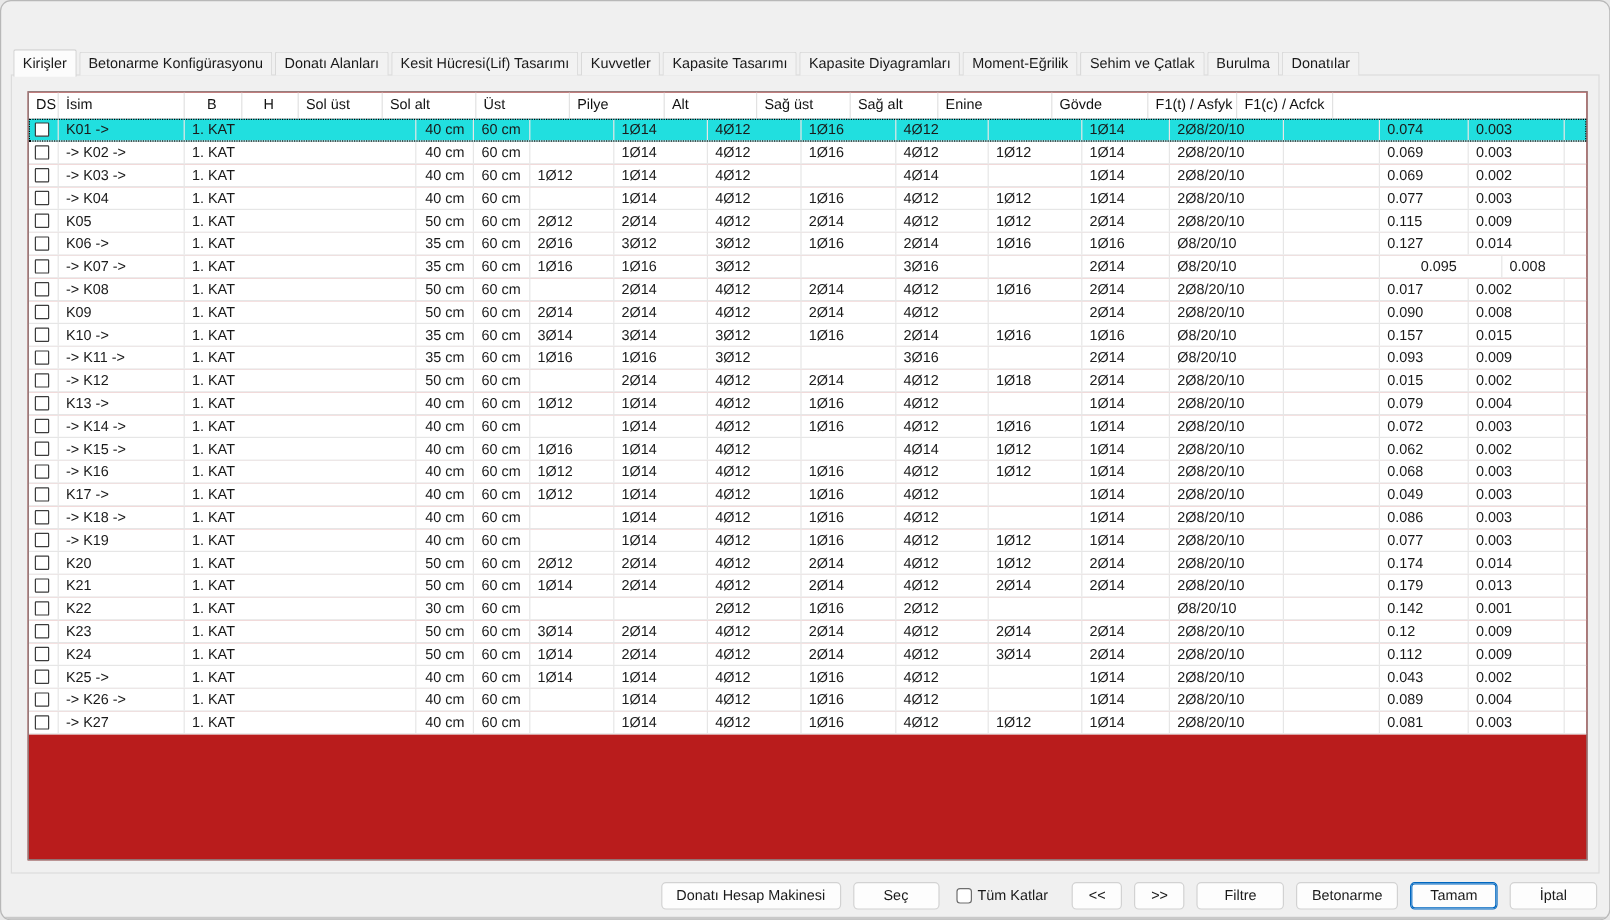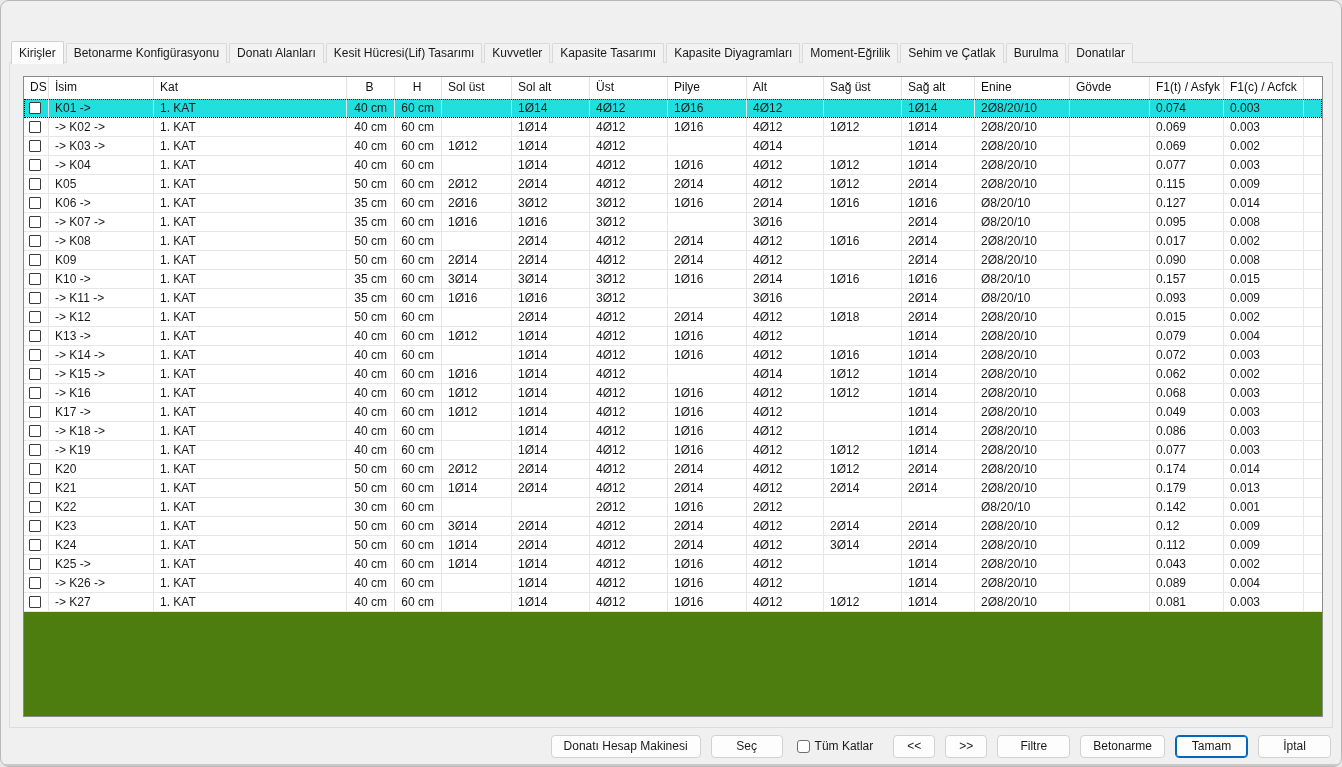--- a/index.html
+++ b/index.html
@@ -37,21 +37,21 @@
 
   
   .tabpage {
     position:absolute; left: 8px; right: 8px; top: 61px; height: 666px;
     background: #f0f0f0; border: 1px solid #dcdcdc; z-index: 1;
   }
 
   
   .listview {
     position: absolute; left: 13px; top: 13px; width: 1300px; height: 641px;
-    background: #4d7c0f; border: 1px solid #8a8a8a; overflow: hidden;
+    background: #b91c1c; border: 1px solid #8a8a8a; overflow: hidden;
   }
   .lv-header { display: flex; height: 22px; background: #fff; }
   .hcell {
     flex: none; padding: 3px 4px 0 6px; border-right: 1px solid #e2e2e2;
     white-space: nowrap; overflow: hidden; color: #111;
   }
   .lv-row { display: flex; height: 19px; border-bottom: 1px solid #e6e6e6; background:#fff; }
   .lv-row.selected { background: #21dfdf; outline: 1px dotted #000; outline-offset: -1px; position: relative; z-index: 2; }
   .cell {
     flex: none; padding: 2px 4px 0 6px; border-right: 1px solid #e6e6e6;
@@ -101,21 +101,20 @@
       <div class="tab">Sehim ve Çatlak</div>
       <div class="tab">Burulma</div>
       <div class="tab">Donatılar</div>
     </div>
 
   <div class="tabpage">
     <div class="listview">
       <div class="lv-header" id="lvheader">
           <div class="hcell" style="width: 25px;">DS</div>
           <div class="hcell" style="width: 105px;">İsim</div>
-          <div class="hcell" style="width: 193px;">Kat</div>
           <div class="hcell align-center" style="width: 48px;">B</div>
           <div class="hcell align-center" style="width: 47px;">H</div>
           <div class="hcell" style="width: 70px;">Sol üst</div>
           <div class="hcell" style="width: 78px;">Sol alt</div>
           <div class="hcell" style="width: 78px;">Üst</div>
           <div class="hcell" style="width: 79px;">Pilye</div>
           <div class="hcell" style="width: 77px;">Alt</div>
           <div class="hcell" style="width: 78px;">Sağ üst</div>
           <div class="hcell" style="width: 73px;">Sağ alt</div>
           <div class="hcell" style="width: 95px;">Enine</div>
@@ -261,21 +260,21 @@
             <div class="cell align-right" style="width: 47px;">60 cm</div>
             <div class="cell" style="width: 70px;">1Ø16</div>
             <div class="cell" style="width: 78px;">1Ø16</div>
             <div class="cell" style="width: 78px;">3Ø12</div>
             <div class="cell" style="width: 79px;"></div>
             <div class="cell" style="width: 77px;">3Ø16</div>
             <div class="cell" style="width: 78px;"></div>
             <div class="cell" style="width: 73px;">2Ø14</div>
             <div class="cell" style="width: 95px;">Ø8/20/10</div>
             <div class="cell" style="width: 80px;"></div>
-            <div class="cell" style="width: 74px;">0.095</div>
+            <div class="cell" style="width: 74px; margin-left: 28px;">0.095</div>
             <div class="cell" style="width: 80px;">0.008</div>
             <div class="cell" style="width: 18px; border-right: none;"></div>
           </div>
           <div class="lv-row">
             <div class="cell ds" style="width: 25px;">
               <span class="rowcheck"></span>
             </div>
             <div class="cell" style="width: 105px;">-&gt; K08</div>
             <div class="cell" style="width: 193px;">1. KAT</div>
             <div class="cell align-right" style="width: 48px;">50 cm</div>

